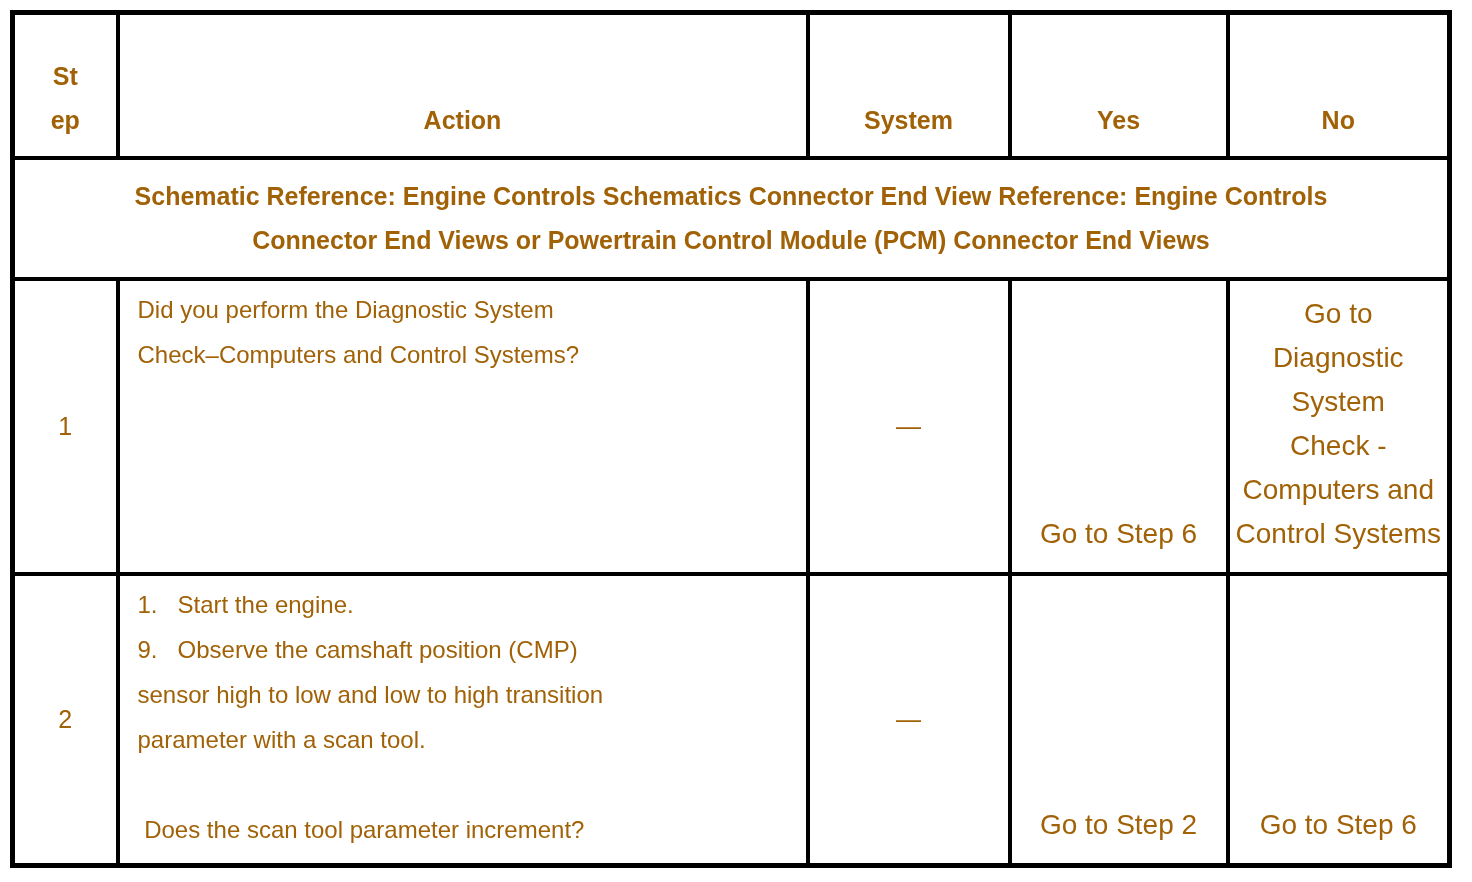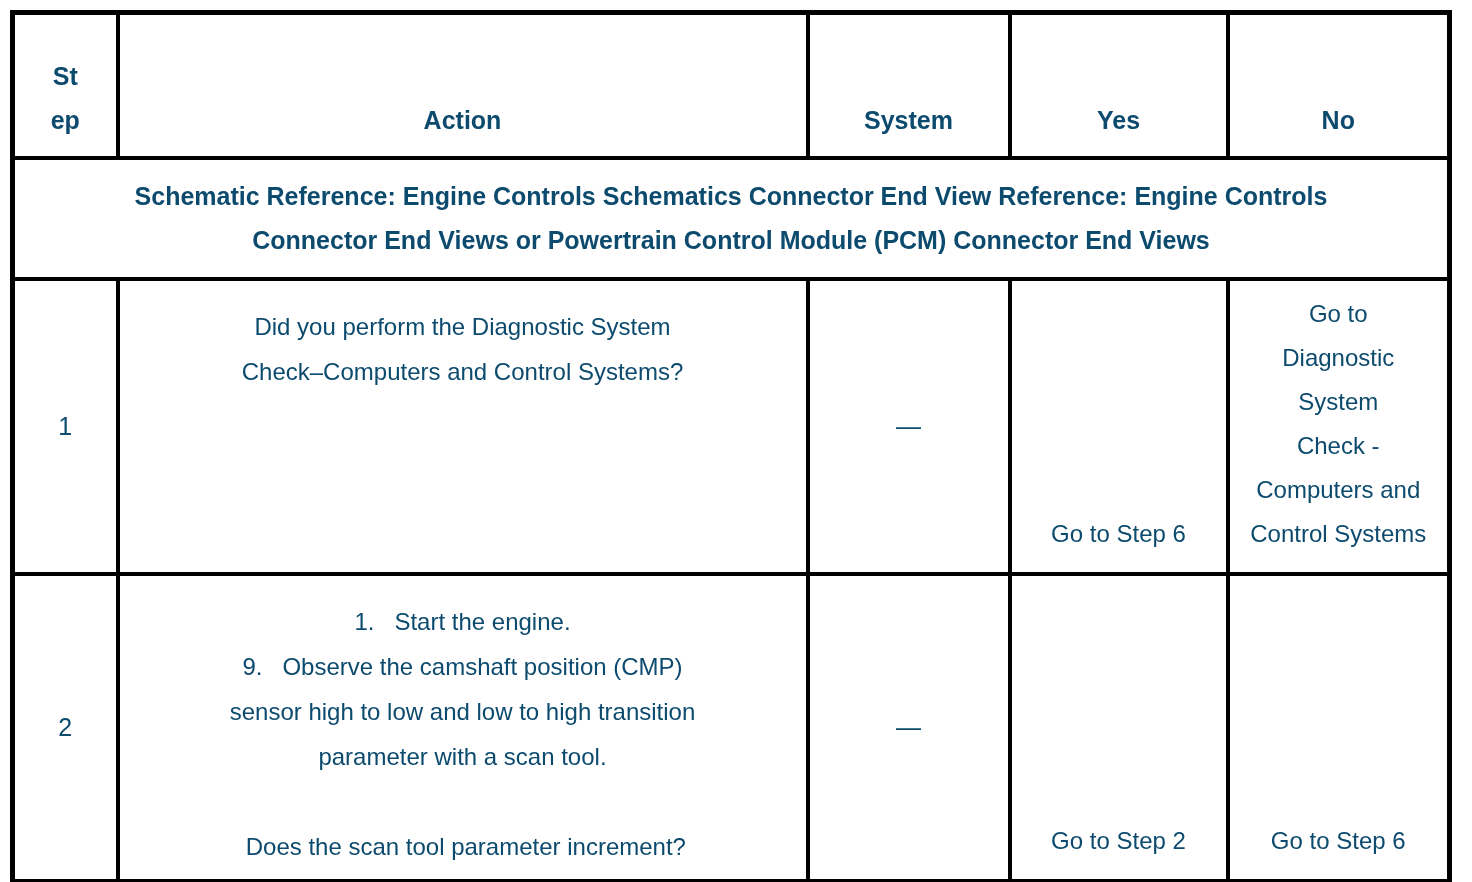--- a/index.html
+++ b/index.html
@@ -6,21 +6,21 @@
     margin: 0;
     padding: 0;
     background: #ffffff;
   }
   .page {
     position: relative;
     width: 1472px;
     height: 882px;
     background: #ffffff;
     font-family: "Liberation Sans", "DejaVu Sans", sans-serif;
-    color: #0c4a6e;
+    color: #a16207;
   }
   table.diag {
     position: absolute;
     left: 10px;
     top: 10px;
     width: 1437px;
     height: 853px;
     border-collapse: collapse;
     table-layout: fixed;
     border: 5px solid #000000;
@@ -59,32 +59,32 @@
   tr.step-row-1 { height: 295px; }
   tr.step-row-2 { height: 292px; }
   td.step {
     font-size: 25px;
     text-align: center;
     vertical-align: middle;
   }
   td.action {
     font-size: 24px;
     line-height: 45px;
-    text-align: center;
+    text-align: left;
     vertical-align: top;
-    padding: 23px 18px 10px 18px;
+    padding: 6px 18px 10px 18px;
     white-space: pre-wrap;
   }
   td.values {
     font-size: 25px;
     text-align: center;
     vertical-align: middle;
   }
   td.goto {
-    font-size: 24px;
+    font-size: 28px;
     line-height: 44px;
     text-align: center;
     vertical-align: bottom;
     padding: 6px 4px 16px 4px;
     white-space: pre-wrap;
     margin-top: 20px;
   }
 </style>
 </head>
 <body>

